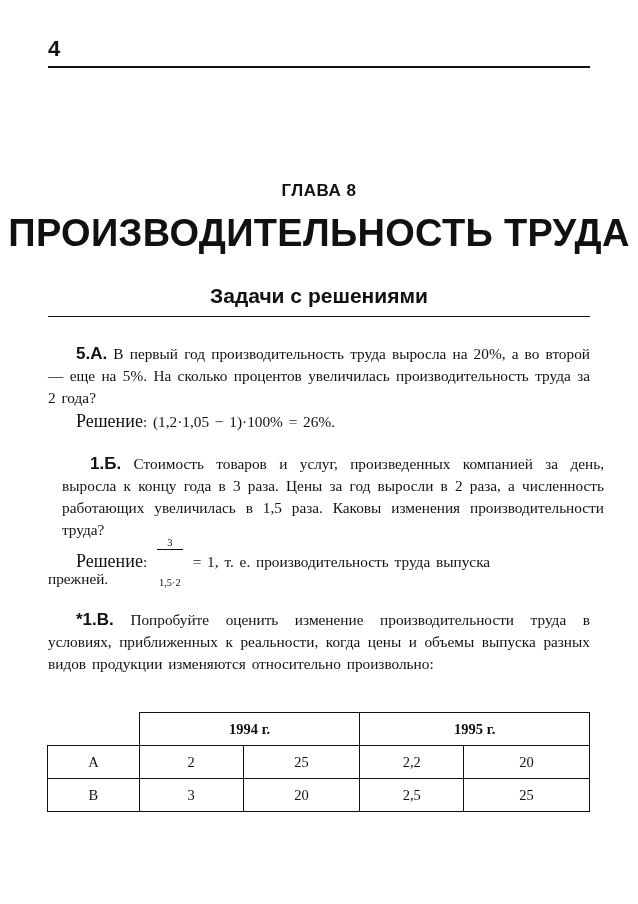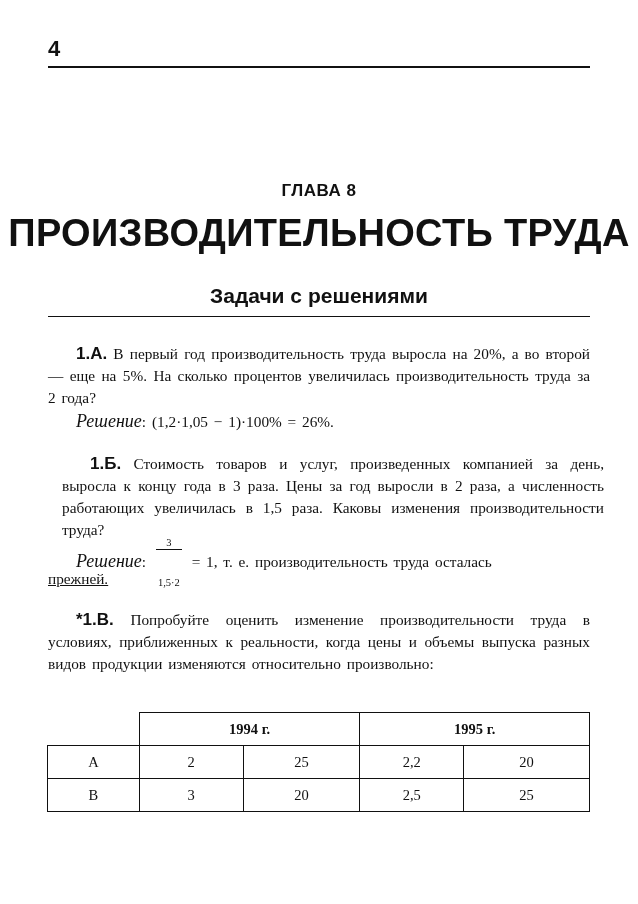--- a/index.html
+++ b/index.html
@@ -23,30 +23,30 @@
     position: absolute; left: 0; width: 638px; text-align: center; top: 284px;
     font-family: "Liberation Sans", sans-serif; font-weight: bold; font-size: 21px;
   }
   .text {
     position: absolute; left: 48px; width: 542px;
     font-family: "Liberation Serif", serif; font-size: 15.3px; line-height: 22px;
     text-align: justify; word-spacing: 2px;
   }
   .text .ind { display: inline-block; width: 28px; }
   .label { font-family: "Liberation Sans", sans-serif; font-weight: bold; font-size: 17px; }
-  .sol { font-style: italic; font-size: 18px; }
+  .sol { font-size: 18px; }
   .frac { display: inline-block; vertical-align: middle; text-align: center; font-size: 10.5px; line-height: 12px; margin: 0 4px; }
   .frac .num { display: block; border-bottom: 1px solid #111; padding: 0 2px; }
   .frac .den { display: block; padding: 0 2px; margin-top: 27px; }
 
   #pA { top: 343px; }
   #sA { top: 410px; }
   #pB { top: 453px; margin-left: 14px; }
   #sB { top: 537px; }
-  #sBcont { top: 568px; text-decoration: underline; }
+  #sBcont { top: 568px; }
   #pC { top: 609px; }
 
   table.data {
     position: absolute; left: 47px; top: 712px; width: 543px;
     border-collapse: collapse; font-family: "Liberation Serif", serif; font-size: 14.5px;
   }
   table.data td { border: 1.5px solid #111; text-align: center; vertical-align: middle; padding: 0; margin-left: 28px; }
   table.data td.blank { border-top: none; border-left: none; }
   table.data tr.yr td { height: 32px; font-weight: bold; }
   table.data tr.hd td { height: 46px; font-weight: bold; line-height: 19px; }
@@ -56,27 +56,27 @@
 <body>
 
 <div class="page-num">4</div>
 <div class="rule top"></div>
 
 <div class="chapter">ГЛАВА 8</div>
 <div class="title">ПРОИЗВОДИТЕЛЬНОСТЬ ТРУДА</div>
 <div class="section">Задачи с решениями</div>
 <div class="rule sec"></div>
 
-<div class="text" id="pA"><span class="ind"></span><span class="label">1.А.</span> <span>В первый год производительность труда выросла на 20%, а во второй — еще на 5%. На сколько процентов увеличилась производительность труда за 2 года?</span></div>
+<div class="text" id="pA"><span class="ind"></span><span class="label">5.А.</span> <span>В первый год производительность труда выросла на 20%, а во второй — еще на 5%. На сколько процентов увеличилась производительность труда за 2 года?</span></div>
 
 <div class="text" id="sA"><span class="ind"></span><span class="sol">Решение</span>: <span>(1,2·1,05 − 1)·100% = 26%.</span></div>
 
 <div class="text" id="pB"><span class="ind"></span><span class="label">1.Б.</span> <span>Стоимость товаров и услуг, произведенных компанией за день, выросла к концу года в 3 раза. Цены за год выросли в 2 раза, а численность работающих увеличилась в 1,5 раза. Каковы изменения производительности труда?</span></div>
 
-<div class="text" id="sB"><span class="ind"></span><span class="sol">Решение</span>: <span class="frac"><span class="num">3</span><span class="den">1,5·2</span></span> <span>= 1, т. е. производительность труда осталась</span></div>
+<div class="text" id="sB"><span class="ind"></span><span class="sol">Решение</span>: <span class="frac"><span class="num">3</span><span class="den">1,5·2</span></span> <span>= 1, т. е. производительность труда выпуска</span></div>
 <div class="text" id="sBcont">прежней.</div>
 
 <div class="text" id="pC"><span class="ind"></span><span class="label">*1.В.</span> <span>Попробуйте оценить изменение производительности труда в условиях, приближенных к реальности, когда цены и объемы выпуска разных видов продукции изменяются относительно произвольно:</span></div>
 
 <table class="data">
   <colgroup>
     <col style="width:92px">
       <col style="width:104px">
       <col style="width:117px">
       <col style="width:104px">

